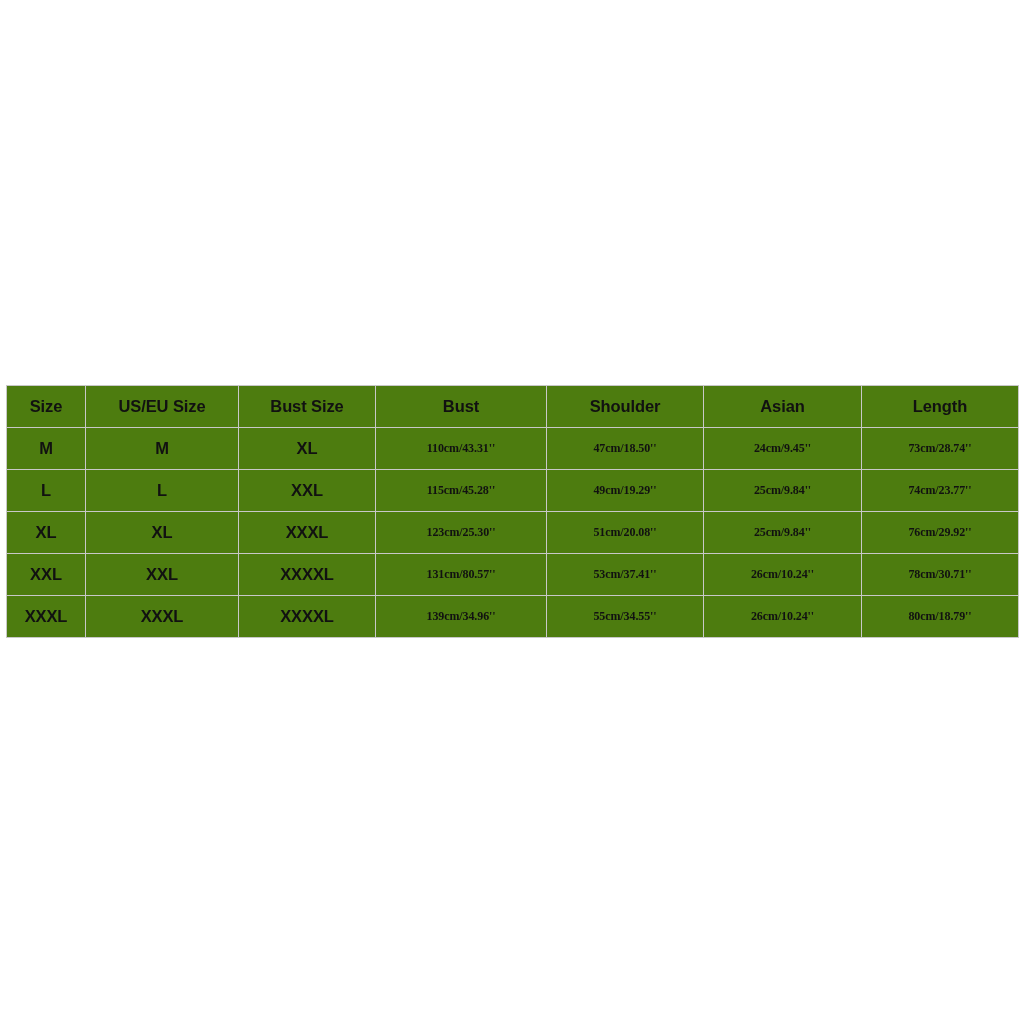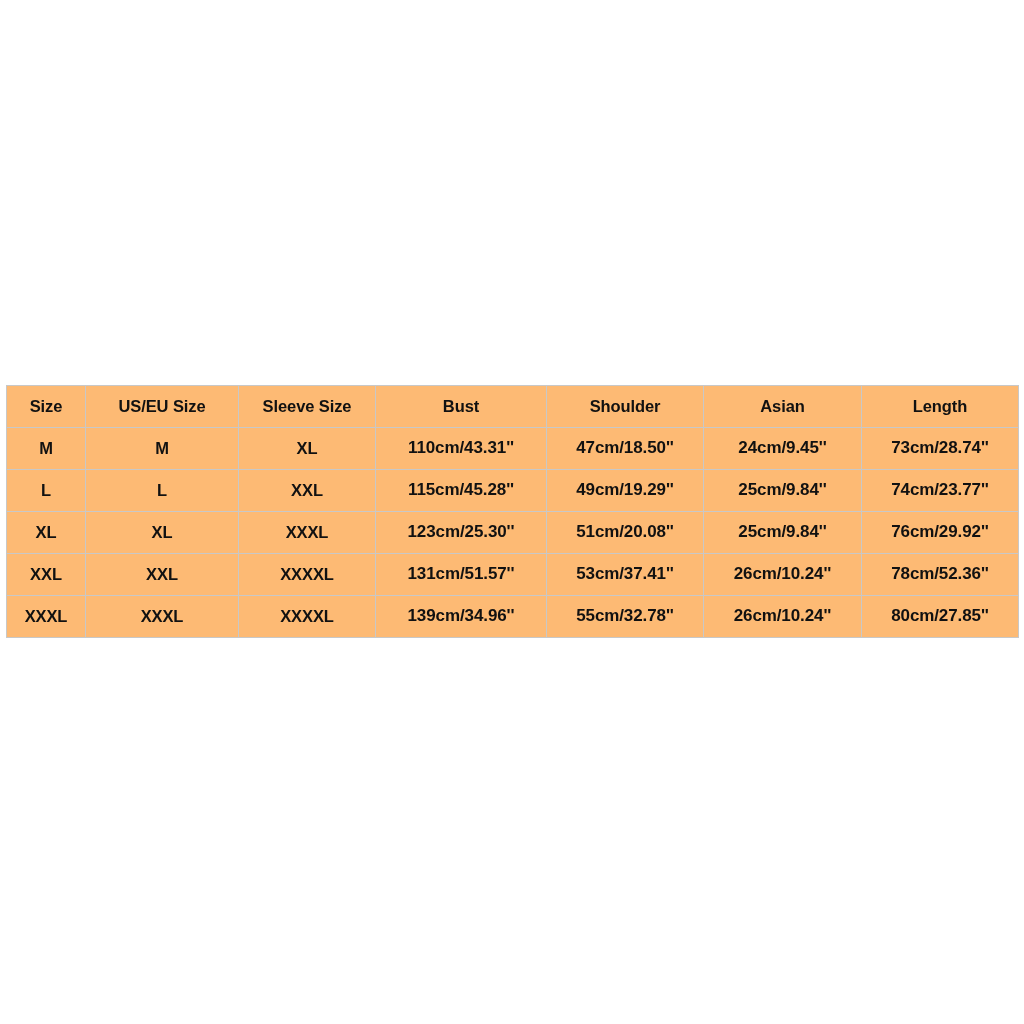--- a/index.html
+++ b/index.html
@@ -19,21 +19,21 @@
     position: absolute;
     left: 6px;
     top: 385px;
     width: 1012px;
   }
 
   table.size-chart {
     width: 1012px;
     border-collapse: collapse;
     table-layout: fixed;
-    background: #fdba74;
+    background: #4d7c0f;
   }
 
   table.size-chart col.c-size      { width: 79px;  }
   table.size-chart col.c-useu      { width: 153px; }
   table.size-chart col.c-asian     { width: 137px; }
   table.size-chart col.c-bust      { width: 171px; }
   table.size-chart col.c-shoulder  { width: 157px; }
   table.size-chart col.c-sleeve    { width: 158px; }
   table.size-chart col.c-length    { width: 157px; }
 
@@ -50,42 +50,43 @@
     line-height: 1.1;
     white-space: nowrap;
     letter-spacing: -0.1px;
   }
 
   table.size-chart thead th {
     font-size: 16.5px;
   }
 
   table.size-chart tbody td.measure {
-    font-size: 17px;
+    font-size: 12px;
+    font-family: Liberation Serif, serif;
   }
 </style>
 </head>
 <body>
 
 <div id="size-chart-wrap">
   <table class="size-chart">
     <colgroup>
       <col class="c-size">
       <col class="c-useu">
       <col class="c-asian">
       <col class="c-bust">
       <col class="c-shoulder">
       <col class="c-sleeve">
       <col class="c-length">
     </colgroup>
     <thead>
       <tr>
         <th>Size</th>
         <th>US/EU Size</th>
-        <th>Sleeve Size</th>
+        <th>Bust Size</th>
         <th>Bust</th>
         <th>Shoulder</th>
         <th>Asian</th>
         <th>Length</th>
       </tr>
     </thead>
     <tbody>
       <tr>
         <td>M</td>
         <td>M</td>
@@ -110,29 +111,29 @@
         <td>XXXL</td>
         <td class="measure">123cm/25.30''</td>
         <td class="measure">51cm/20.08''</td>
         <td class="measure">25cm/9.84''</td>
         <td class="measure">76cm/29.92''</td>
       </tr>
       <tr>
         <td>XXL</td>
         <td>XXL</td>
         <td>XXXXL</td>
-        <td class="measure">131cm/51.57''</td>
+        <td class="measure">131cm/80.57''</td>
         <td class="measure">53cm/37.41''</td>
         <td class="measure">26cm/10.24''</td>
-        <td class="measure">78cm/52.36''</td>
+        <td class="measure">78cm/30.71''</td>
       </tr>
       <tr>
         <td>XXXL</td>
         <td>XXXL</td>
         <td>XXXXL</td>
         <td class="measure">139cm/34.96''</td>
-        <td class="measure">55cm/32.78''</td>
+        <td class="measure">55cm/34.55''</td>
         <td class="measure">26cm/10.24''</td>
-        <td class="measure">80cm/27.85''</td>
+        <td class="measure">80cm/18.79''</td>
       </tr>
     </tbody>
   </table>
 </div>
 
 </body></html>

